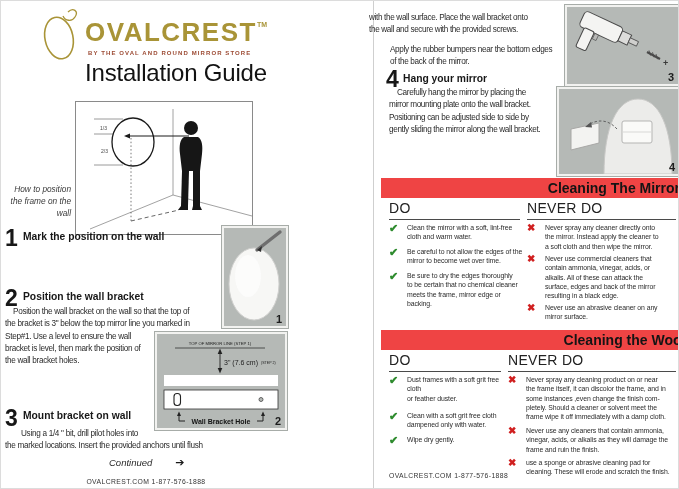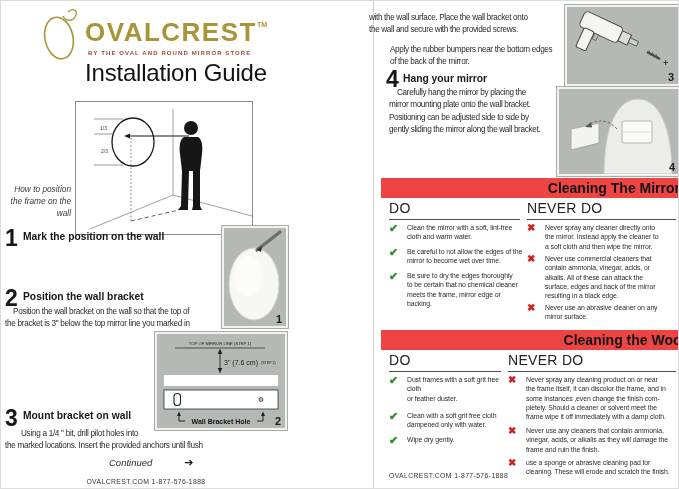--- a/index.html
+++ b/index.html
@@ -19,21 +19,21 @@
   .diagram-box{border:1px solid #8a8a8a;background:#fff;}
   .diagram-caption{font-style:italic;font-size:8.3px;color:#3a3a3a;text-align:right;line-height:1.45;}
   .step-num{font-size:23px;font-weight:bold;color:#171717;line-height:1;}
   .step-heading{font-size:10.3px;font-weight:bold;color:#171717;text-align:center;}
   .step-body{font-size:8.2px;letter-spacing:-0.3px;line-height:1.45;color:#2b2b2b;white-space:pre-line;}
   .indent8{text-indent:8px;}
   .indent16{text-indent:16px;}
   .note-label{font-size:8.2px;font-weight:bold;color:#171717;}
   .note-text{font-size:8.2px;font-style:italic;letter-spacing:-0.3px;color:#2b2b2b;white-space:pre-line;}
   .note-wrap{font-size:8.2px;letter-spacing:-0.3px;line-height:1.45;}
-  .continued{font-style:italic;font-size:9.5px;color:#2b2b2b;display:flex;align-items:center;gap:32px;}
+  .continued{font-style:italic;font-size:9.5px;color:#2b2b2b;display:flex;align-items:center;gap:23px;}
   .continued-arrow{font-style:normal;font-size:11px;color:#171717;}
   .page-footer{font-size:6.8px;color:#333;letter-spacing:0.4px;}
   
   .figure{background:#b5b9b6;border:2px solid #f2f2f0;box-shadow:0 0 0 1px #a7aca8;box-sizing:content-box;}
   .fignum{position:absolute;right:4px;bottom:1px;font-weight:bold;font-size:11px;color:#1c1c1c;}
   
   .divider{background:#cfcfcf;}
   .cont-text{font-size:8.2px;letter-spacing:-0.35px;line-height:1.5;color:#2b2b2b;white-space:pre-line;}
   .sec-band{background:#ef4444;text-align:right;}
   .sec-title{font-size:14px;font-weight:bold;color:#141414;line-height:20px;}
@@ -88,20 +88,23 @@
   <div class="abs diagram-caption" style="left:0px;top:182px;width:70px" style2="">How to position the
 frame on the wall</div>
 
   <div class="abs step-num" style="left:4px;top:226px">1</div>
   <div class="abs step-heading" style="left:22px;top:230px">Mark the position on the wall</div>
 
   <div class="abs step-num" style="left:4px;top:286px">2</div>
   <div class="abs step-heading" style="left:22px;top:290px">Position the wall bracket</div>
   <div class="abs step-body indent8" style="left:4px;top:305px;width:262px">Position the wall bracket on the wall so that the top of
 the bracket is 3" below the top mirror line you marked in</div>
+  <div class="abs step-body" style="left:4px;top:330px;width:150px">Step#1. Use a level to ensure the wall
+bracket is level, then mark the position of
+the wall bracket holes.</div>
 
   <div class="abs figure" style="left:221px;top:225px;width:62px;height:98px">
     <svg width="62" height="98" viewBox="0 0 62 98">
       <rect width="62" height="98" fill="#b5b9b6"></rect>
       <ellipse cx="30" cy="56" rx="25" ry="36" fill="#f7f7f5" stroke="#d0d0ce" stroke-width="1"></ellipse>
       <ellipse cx="24" cy="48" rx="13" ry="21" fill="#fdfdfc" opacity="0.8"></ellipse>
       <line x1="56" y1="4" x2="33" y2="22" stroke="#6e6e6e" stroke-width="3.4" stroke-linecap="round"></line>
       <polygon points="33,22 38,18 37,24" fill="#2e2e2e"></polygon>
     </svg>
     <span class="fignum">1</span>

